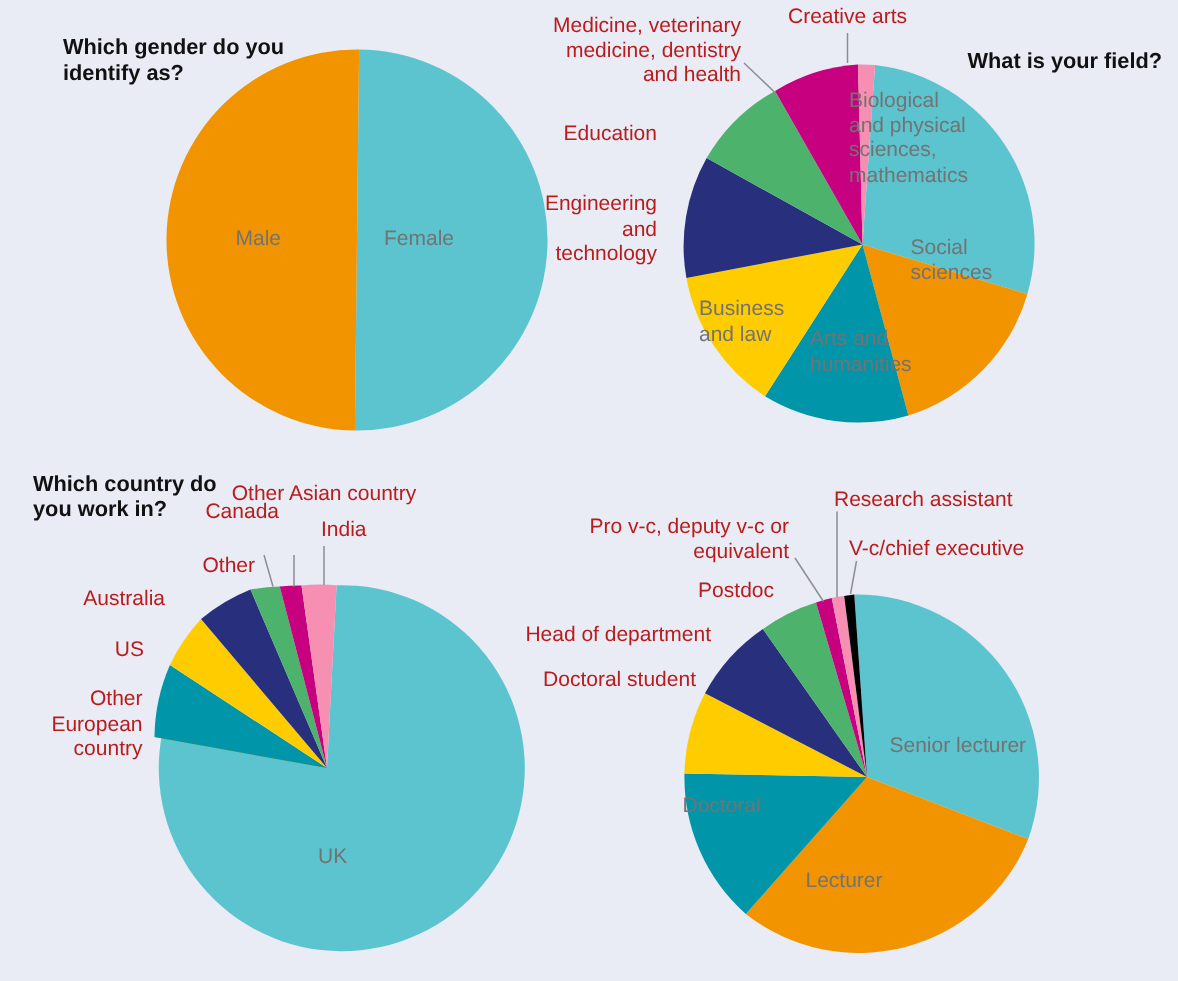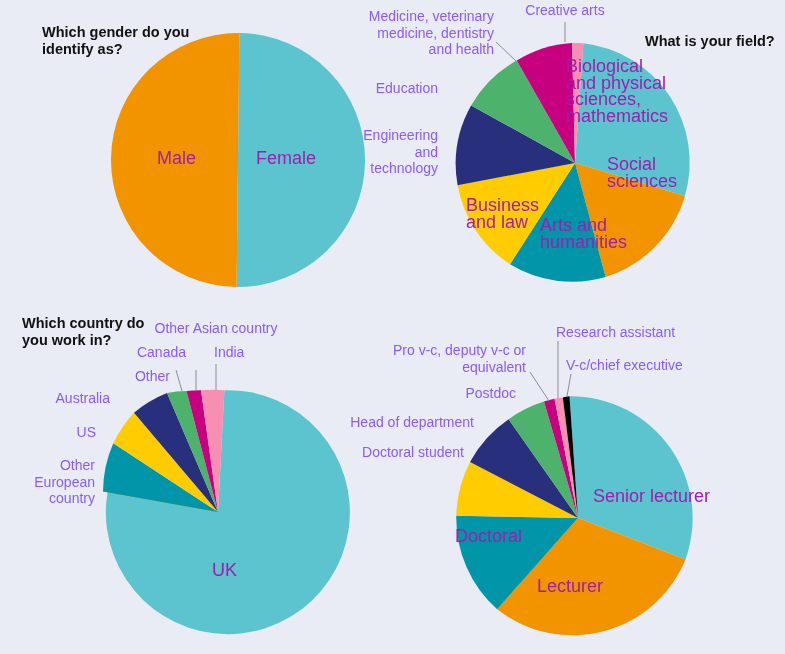--- a/index.html
+++ b/index.html
@@ -18,30 +18,30 @@
     font-weight:bold;
     font-size:14.5px;
     line-height:17px;
     color:#111;
     white-space:pre-line;
   }
   .lbl{
     position:absolute;
     font-size:14px;
     line-height:16.5px;
-    color:#8b5cf6;
+    color:#b91c1c;
     white-space:pre-line;
   }
   .lbl.r{text-align:right;}
   .lbl.c{text-align:center;}
   .inlbl{
     position:absolute;
-    font-size:18px;
+    font-size:14px;
     line-height:16.5px;
-    color:#a21caf;
+    color:#737373;
     white-space:pre-line;
   }
   svg{display:block;overflow:visible;}
   .leader{stroke:#8d8d96;stroke-width:1;fill:none;}
 </style>
 </head>
 <body>
 
 <div class="stage">
 
@@ -134,21 +134,21 @@
     </svg>
 
     <div class="inlbl" style="left:212px;top:262px;">UK</div>
 
     <div class="lbl r" style="left:-5px;top:157px;width:100px;">Other
 European
 country</div>
     <div class="lbl r" style="left:0px;top:124px;width:96px;">US</div>
     <div class="lbl r" style="left:0px;top:90px;width:110px;">Australia</div>
     <div class="lbl r" style="left:60px;top:68px;width:110px;">Other</div>
-    <div class="lbl r" style="left:90px;top:44px;width:96px;">Canada</div>
+    <div class="lbl r" style="left:90px;top:32px;width:96px;">Canada</div>
     <div class="lbl" style="left:214px;top:44px;width:80px;">India</div>
     <div class="lbl c" style="left:134px;top:20px;width:164px;">Other Asian country</div>
   </div>
 
   <div class="panel" style="left:340px;top:288px;width:445px;height:366px;">
 
     <svg width="445" height="366" style="position:absolute;left:0;top:0;">
 
       <path d="M 238 230 L 229.5 108.3 A 122 122 0 0 1 345.5 271.4 Z" fill="#5BC4CE"></path>
 

